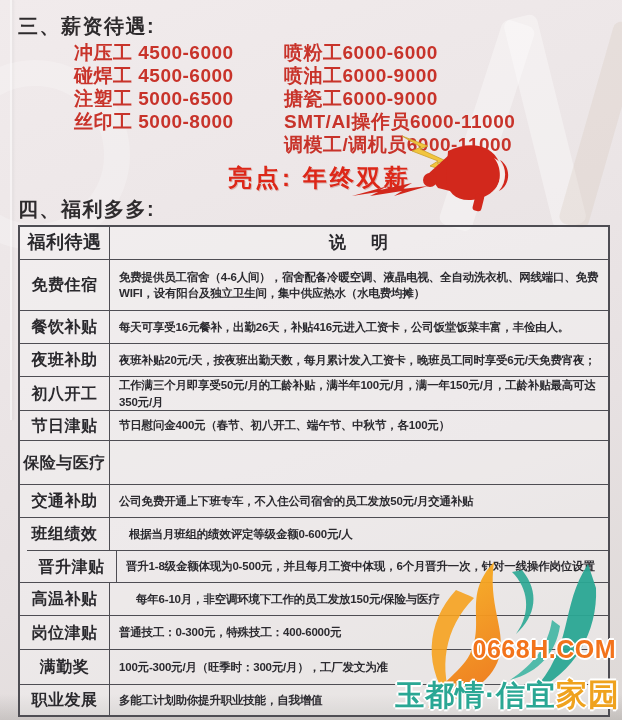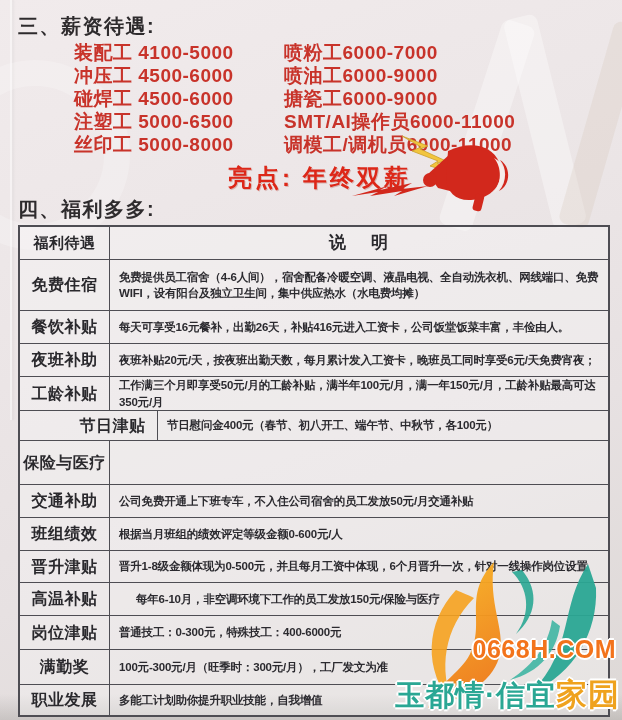--- a/index.html
+++ b/index.html
@@ -39,21 +39,21 @@
   .benefits-table { position:absolute; left:18px; top:225px; width:592px;
     border:2px solid #4e4d53; background:rgba(250,248,248,.35); }
   .t-row { display:flex; border-top:1.5px solid #4e4d53; overflow:hidden; }
   .t-row:first-child { border-top:none; }
   .t-col1 { width:90px; flex:0 0 90px; border-right:1.5px solid #4e4d53;
     display:flex; align-items:center; justify-content:center; text-align:center;
     font-weight:bold; font-size:16px; color:#2a292d; letter-spacing:.5px; line-height:1.1; }
   .t-col2 { flex:1; display:flex; align-items:center; padding:2px 6px 2px 9px;
     font-size:11.5px; font-weight:bold; color:#2b2a2f; line-height:1.42; letter-spacing:-0.2px; }
   .t-header .t-col2 { justify-content:center; font-size:17px; letter-spacing:4px; color:#2a292d; }
-  .t-header .t-col1 { font-size:15px; }
+  .t-header .t-col1 { font-size:18px; }
 
   
   .flame-logo { position:absolute; left:398px; top:560px; width:205px; height:152px; }
   .wm-site { position:absolute; right:6px; top:635px; font-size:25px; font-weight:bold;
     color:#f3731b; letter-spacing:.5px; white-space:nowrap;
     text-shadow:-2px 0 0 #fff,2px 0 0 #fff,0 -2px 0 #fff,0 2px 0 #fff,1px 1px 0 #fff,-1px -1px 0 #fff; }
   .wm-slogan { position:absolute; right:2px; top:674px; font-size:29px; font-weight:bold;
     color:#2aa794; letter-spacing:1px; white-space:nowrap;
     text-shadow:-2px 0 0 #fff,2px 0 0 #fff,0 -2px 0 #fff,0 2px 0 #fff,1px 1px 0 #fff,-1px -1px 0 #fff; }
   .wm-slogan .suffix { color:#efa21e; font-size:31px; }
@@ -65,28 +65,27 @@
 
   <div class="fold-line"></div>
   <div class="wm-bar b1"></div>
   <div class="wm-bar b2"></div>
   <div class="wm-bar b3"></div>
   <div class="wm-circle"></div>
   <div class="bottom-shade"></div>
 
   <div class="sec-title sec3-title">三、薪资待遇:</div>
   <div class="jobs jobs-left" id="jobs-left">
-      <div class="job-item">装配工 4100-5000</div>
       <div class="job-item">冲压工 4500-6000</div>
       <div class="job-item">碰焊工 4500-6000</div>
       <div class="job-item">注塑工 5000-6500</div>
       <div class="job-item">丝印工 5000-8000</div>
     </div>
   <div class="jobs jobs-right" id="jobs-right">
-      <div class="job-item">喷粉工6000-7000</div>
+      <div class="job-item">喷粉工6000-6000</div>
       <div class="job-item">喷油工6000-9000</div>
       <div class="job-item">搪瓷工6000-9000</div>
       <div class="job-item">SMT/AI操作员6000-11000</div>
       <div class="job-item">调模工/调机员6000-11000</div>
     </div>
 
   <div class="highlight-text">亮点: 年终双薪</div>
 
   <svg class="megaphone" viewBox="0 0 165 82" aria-hidden="true">
 
@@ -119,39 +118,39 @@
       </div>
       <div class="t-row" style="height: 33px;">
         <div class="t-col1">餐饮补贴</div>
         <div class="t-col2">每天可享受16元餐补，出勤26天，补贴416元进入工资卡，公司饭堂饭菜丰富，丰俭由人。</div>
       </div>
       <div class="t-row" style="height: 33px;">
         <div class="t-col1">夜班补助</div>
         <div class="t-col2">夜班补贴20元/天，按夜班出勤天数，每月累计发入工资卡，晚班员工同时享受6元/天免费宵夜；</div>
       </div>
       <div class="t-row" style="height: 34px;">
-        <div class="t-col1">工龄补贴</div>
+        <div class="t-col1">初八开工</div>
         <div class="t-col2">工作满三个月即享受50元/月的工龄补贴，满半年100元/月，满一年150元/月，工龄补贴最高可达350元/月</div>
       </div>
-      <div class="t-row" style="height: 30px; padding-left: 48px;">
+      <div class="t-row" style="height: 30px;">
         <div class="t-col1">节日津贴</div>
         <div class="t-col2">节日慰问金400元（春节、初八开工、端午节、中秋节，各100元）</div>
       </div>
       <div class="t-row" style="height: 44px;">
         <div class="t-col1">保险与医疗</div>
       </div>
       <div class="t-row" style="height: 33px;">
         <div class="t-col1">交通补助</div>
         <div class="t-col2">公司免费开通上下班专车，不入住公司宿舍的员工发放50元/月交通补贴</div>
       </div>
-      <div class="t-row" style="height: 33px;">
+      <div class="t-row" style="height: 33px; gap: 10px;">
         <div class="t-col1">班组绩效</div>
         <div class="t-col2">根据当月班组的绩效评定等级金额0-600元/人</div>
       </div>
-      <div class="t-row" style="height: 32px;">
+      <div class="t-row" style="height: 32px; margin-left: 7px;">
         <div class="t-col1">晋升津贴</div>
         <div class="t-col2">晋升1-8级金额体现为0-500元，并且每月工资中体现，6个月晋升一次，针对一线操作岗位设置</div>
       </div>
       <div class="t-row" style="height: 33px; gap: 17px;">
         <div class="t-col1">高温补贴</div>
         <div class="t-col2">每年6-10月，非空调环境下工作的员工发放150元/保险与医疗</div>
       </div>
       <div class="t-row" style="height: 34px;">
         <div class="t-col1">岗位津贴</div>
         <div class="t-col2">普通技工：0-300元，特殊技工：400-6000元</div>

